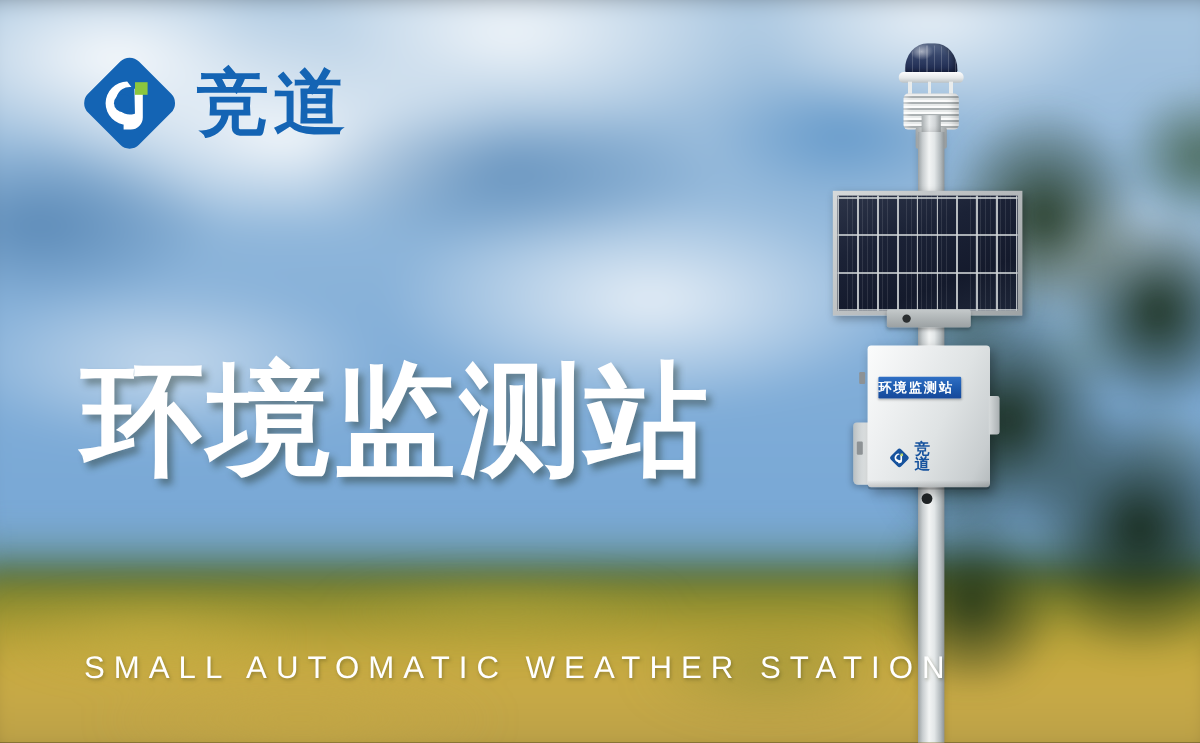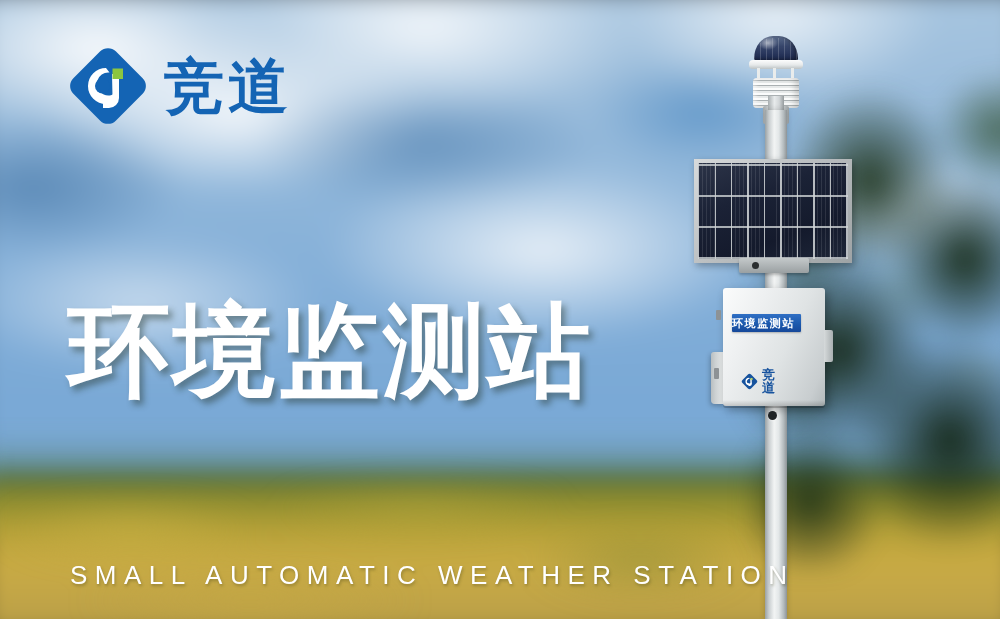--- a/index.html
+++ b/index.html
@@ -140,21 +140,20 @@
   .subtitle {
     position: absolute;
     left: 70px; top: 541px;
     color: #ffffff;
     font-size: 26px;
     font-weight: 300;
     letter-spacing: 7.5px;
     white-space: nowrap;
     font-family: "Liberation Sans", sans-serif;
     text-shadow: 1px 2px 3px rgba(60,60,20,0.35);
-    margin-top: 19px;
   }
 
   
   .station { position: absolute; left: 0; top: 0; }
 
   
   .mast {
     position: absolute;
     left: 765px; top: 110px;
     width: 22px; height: 509px;

